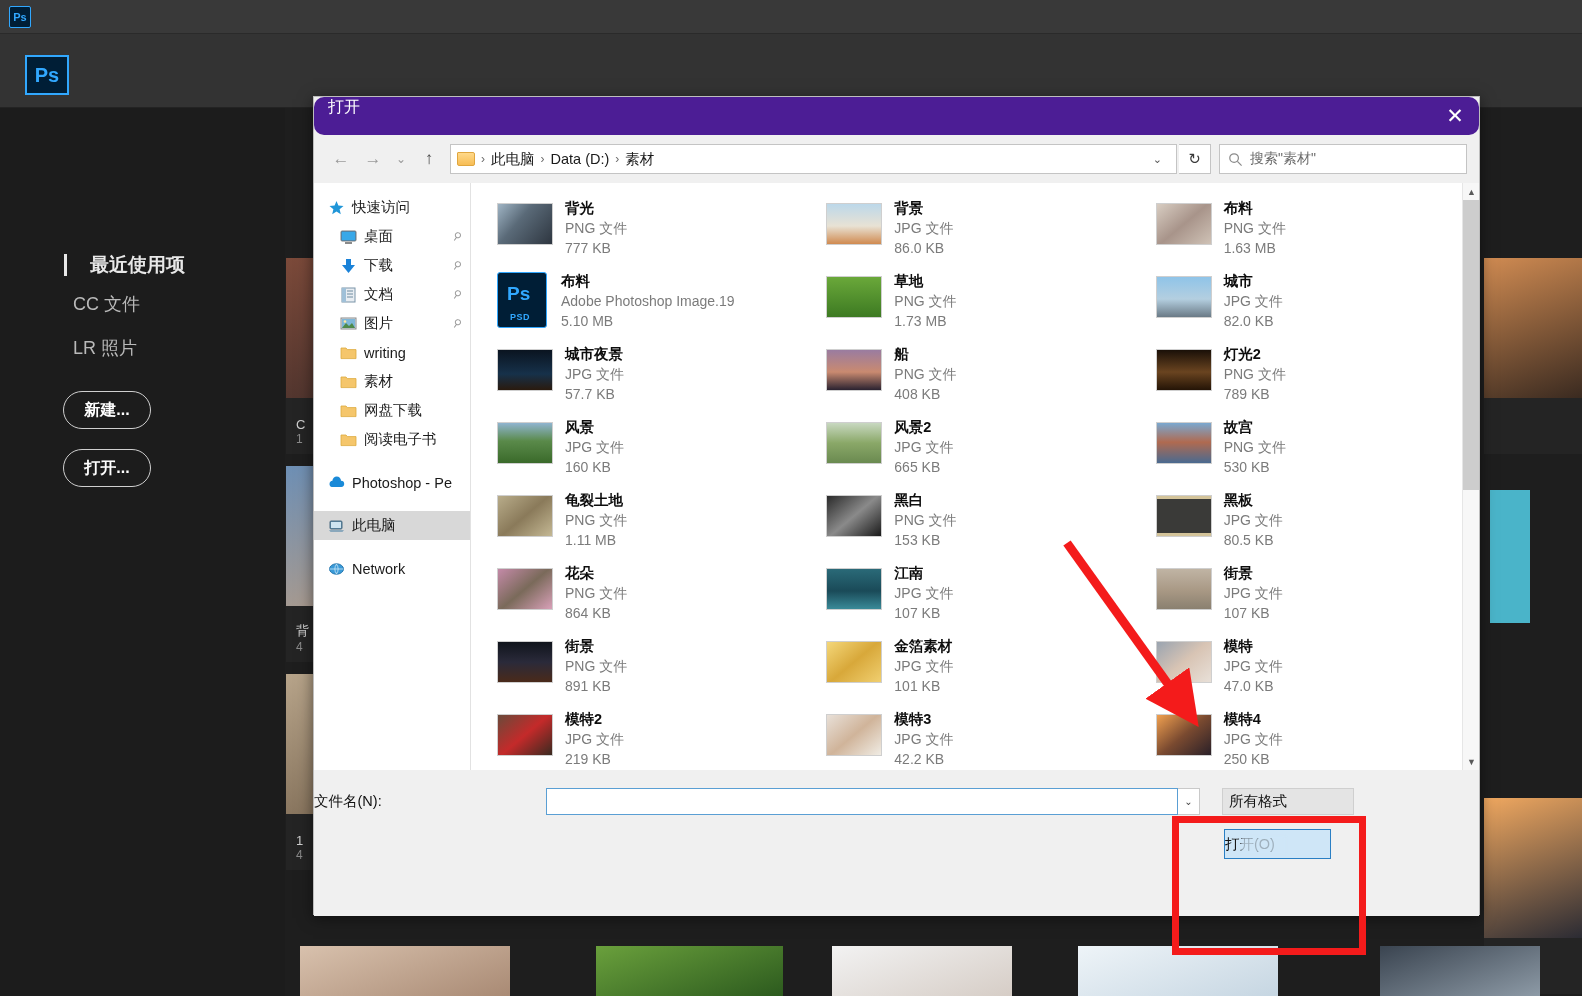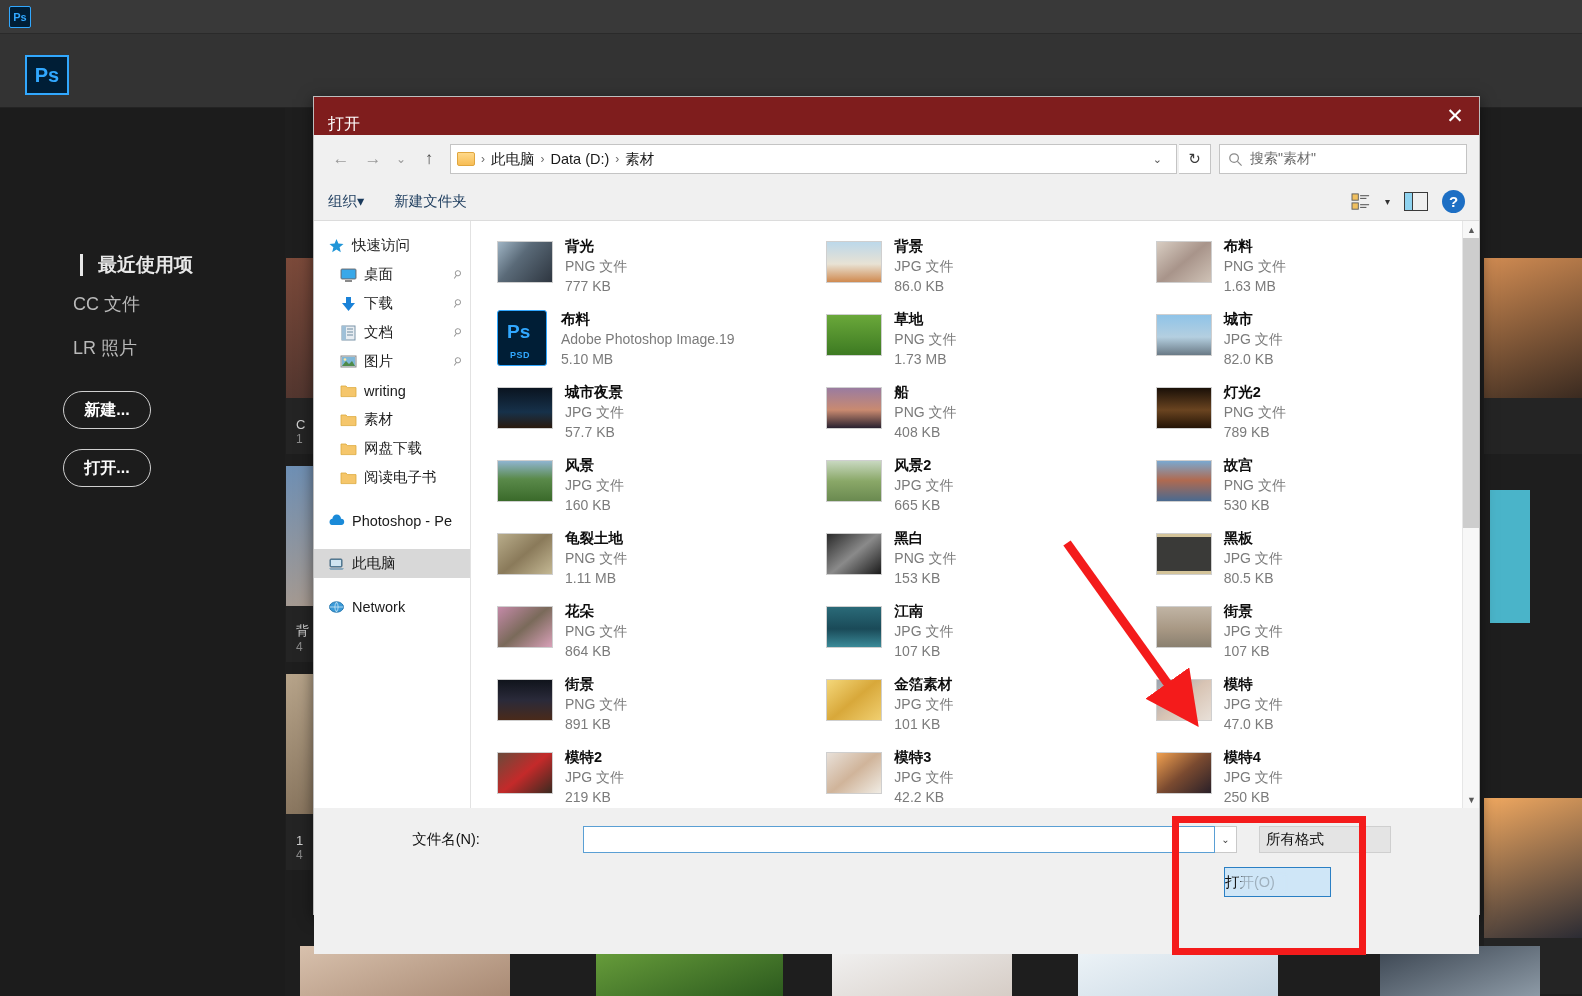--- a/index.html
+++ b/index.html
@@ -42,23 +42,23 @@
   }
 
   .ps-body {
     position: absolute; left: 0; top: 108px; width: 1582px; height: 888px;
     background: #1e1e1e;
   }
 
   
   .start-panel { position: absolute; left: 0; top: 0; width: 285px; height: 888px; background: #1c1c1c; }
   .recent-head {
-    position: absolute; left: 80px; top: 146px;
+    position: absolute; left: 64px; top: 146px;
     color: #e8e8e8; font-size: 19px; font-weight: bold;
-    border-left: 3px solid #e8e8e8; padding-left: 15px; line-height: 22px;
+    border-left: 3px solid #e8e8e8; padding-left: 23px; line-height: 22px;
   }
   .side-link { position: absolute; left: 73px; color: #b9b9b9; font-size: 18px; }
   .side-link.l1 { top: 184px; }
   .side-link.l2 { top: 228px; }
   .pill-btn {
     position: absolute; left: 63px; width: 88px; height: 38px;
     border: 1.5px solid #cfcfcf; border-radius: 19px;
     color: #ffffff; font-size: 16px; font-weight: bold;
     display: flex; align-items: center; justify-content: center;
     background: transparent; cursor: pointer;
@@ -89,22 +89,22 @@
   .teal-block { position: absolute; background: #4ab4c9; }
 
   
   .dialog {
     position: absolute; left: 313px; top: 96px; width: 1167px; height: 819px;
     background: #f0f0f0; border: 1px solid #bdbdbd;
     box-shadow: 0 3px 14px rgba(0,0,0,.5);
     font-size: 14px; color: #111;
   }
   .dlg-title {
-    height: 38px; background: #7f1d1d; color: #ffffff;
-    display: flex; align-items: flex-end; padding-left: 14px; font-size: 16px;
+    height: 38px; background: #4c1d95; color: #ffffff;
+    display: flex; align-items: flex-start; padding-left: 14px; font-size: 16px; border-radius: 10px;
   }
   .dlg-close {
     position: absolute; right: 0; top: 0; width: 48px; height: 38px;
     display: flex; align-items: center; justify-content: center;
     color: #fff; font-size: 21px; cursor: pointer;
   }
 
   .nav-row {
     height: 48px; background: #f0f0f0; display: flex; align-items: center; padding: 0 12px; gap: 2px;
   }
@@ -351,41 +351,20 @@
 
       <div class="search-box">
         <svg width="15" height="15" viewBox="0 0 16 16">
           <circle cx="6.5" cy="6.5" r="4.6" fill="none" stroke="#8a8a8a" stroke-width="1.3"></circle>
           <line x1="10" y1="10" x2="14.5" y2="14.5" stroke="#8a8a8a" stroke-width="1.3"></line>
         </svg>
         <span class="search-ph">搜索"素材"</span>
       </div>
     </div>
 
-    <div class="cmd-row">
-      <span class="cmd-item">
-        <span>组织</span><span>▾</span>
-      </span>
-      <span class="cmd-item">新建文件夹</span>
-      <span class="cmd-right">
-        <svg class="view-ico" viewBox="0 0 22 20">
-          <rect x="1" y="1" width="7" height="7" fill="#f0c060" stroke="#5a5a5a" stroke-width="1"></rect>
-          <rect x="1" y="11" width="7" height="7" fill="#f0c060" stroke="#5a5a5a" stroke-width="1"></rect>
-          <line x1="10" y1="3" x2="20" y2="3" stroke="#5a5a5a" stroke-width="1.2"></line>
-          <line x1="10" y1="6" x2="17" y2="6" stroke="#5a5a5a" stroke-width="1.2"></line>
-          <line x1="10" y1="13" x2="20" y2="13" stroke="#5a5a5a" stroke-width="1.2"></line>
-          <line x1="10" y1="16" x2="17" y2="16" stroke="#5a5a5a" stroke-width="1.2"></line>
-        </svg>
-        <span class="caret-dn">▾</span>
-        <span class="pane-ico">
-            <span class="l"></span>
-          </span>
-        <span class="help-ico">?</span>
-      </span>
-    </div>
 
     <div class="dlg-main">
       <div class="navtree" id="navtree">
           <div class="tree-row">
             <span class="ti"><svg width="17" height="16" viewBox="0 0 17 16">
                 <path d="M8.5 1 L10.4 5.6 L15.5 6 L11.6 9.3 L12.8 14.2 L8.5 11.5 L4.2 14.2 L5.4 9.3 L1.5 6 L6.6 5.6 Z" fill="#2196d8"></path>
               </svg></span>
             <span>快速访问</span>
           </div>
           <div class="tree-row indent">
@@ -680,21 +659,21 @@
         <div class="vscroll">
           <div class="vs-arrow">▲</div>
           <div class="vs-thumb"></div>
           <div class="vs-arrow bot">▼</div>
         </div>
       </div>
     </div>
 
     <div class="dlg-footer">
       <div class="fn-row" style="padding-left:0">
-        <span style="width:269px; text-align:center; padding-right:5px; font-size:14.5px;">文件名(N):</span>
+        <span style="width:232px; text-align:left; padding-right:5px; font-size:14.5px;">文件名(N):</span>
         <input class="fn-input" type="text" value="" style="">
         <span class="fn-caret">⌄</span>
         <span class="fmt-select">所有格式</span>
       </div>
       <div class="btn-row">
         <span class="open-btn">
           <span>打开(O)</span>
           <span class="blur"></span>
         </span>
       </div>

